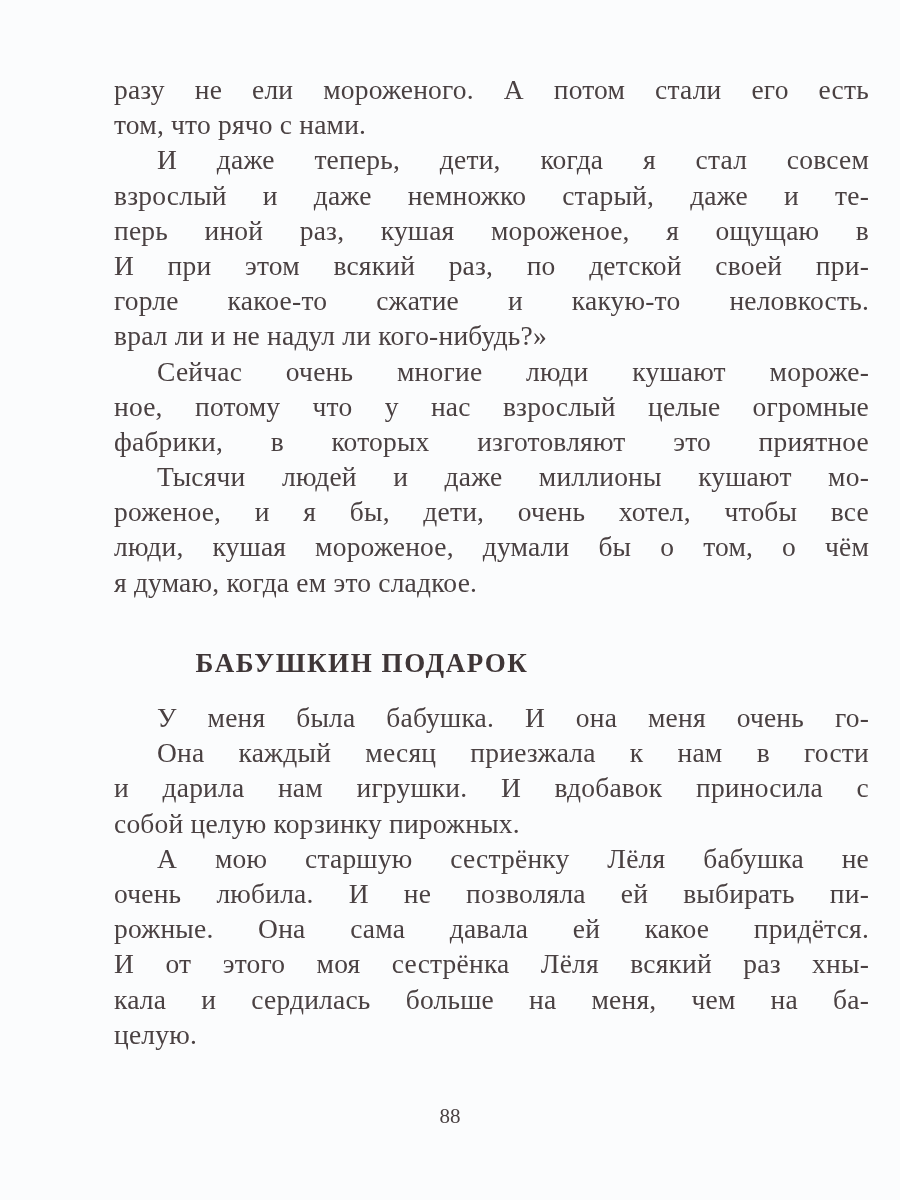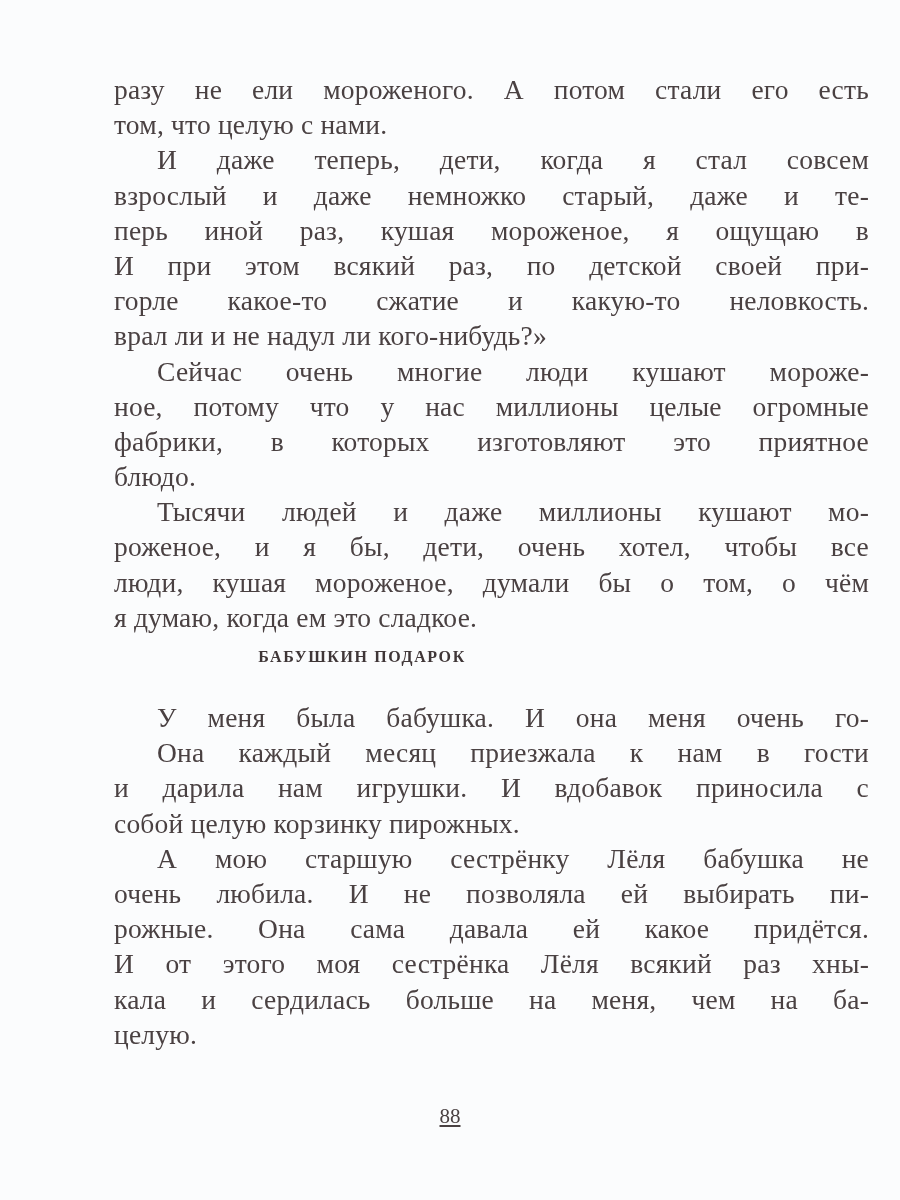--- a/index.html
+++ b/index.html
@@ -21,51 +21,50 @@
     text-align: justify;
     text-align-last: justify;
     letter-spacing: 0.2px;
   }
   .line.last { text-align-last: left; }
   .line.indent { padding-left: 43px; }
   .heading {
     position: absolute; left: 0; width: 724px; top: 648px;
     text-align: center;
     font-family: "Liberation Serif", "DejaVu Serif", serif;
-    font-weight: bold; font-size: 16px; letter-spacing: 1.6px;
+    font-weight: bold; font-size: 27px; letter-spacing: 1.6px;
     color: #3f3637;
   }
   .page-number {
     position: absolute; top: 1104px; left: 0; width: 900px;
-    text-align: center; font-size: 21px; color: #4a4142; text-decoration: underline;
+    text-align: center; font-size: 21px; color: #4a4142;
   }
 </style>
 </head>
 <body>
 
 <div class="page">
 
   <div class="text-block" style="top:72px;">
     <div>
       <span class="line">разу не ели мороженого. А потом стали его есть</span>
-      <span class="line last">том, что целую с нами.</span>
+      <span class="line last">том, что рячо с нами.</span>
     </div>
     <div>
       <span class="line indent">И даже теперь, дети, когда я стал совсем</span>
       <span class="line">взрослый и даже немножко старый, даже и те-</span>
       <span class="line">перь иной раз, кушая мороженое, я ощущаю в</span>
       <span class="line">И при этом всякий раз, по детской своей при-</span>
       <span class="line">горле какое-то сжатие и какую-то неловкость.</span>
       <span class="line last">врал ли и не надул ли кого-нибудь?»</span>
     </div>
     <div>
       <span class="line indent">Сейчас очень многие люди кушают мороже-</span>
-      <span class="line">ное, потому что у нас миллионы целые огромные</span>
+      <span class="line">ное, потому что у нас взрослый целые огромные</span>
       <span class="line">фабрики, в которых изготовляют это приятное</span>
-      <span class="line last">блюдо.</span>
     </div>
     <div>
       <span class="line indent">Тысячи людей и даже миллионы кушают мо-</span>
       <span class="line">роженое, и я бы, дети, очень хотел, чтобы все</span>
       <span class="line">люди, кушая мороженое, думали бы о том, о чём</span>
       <span class="line last">я думаю, когда ем это сладкое.</span>
     </div>
   </div>
 
   <div class="heading">БАБУШКИН ПОДАРОК</div>

